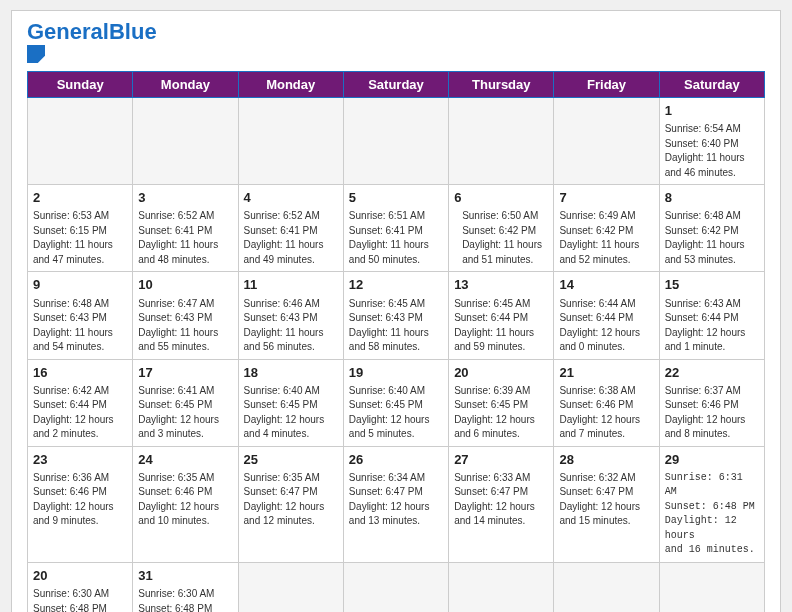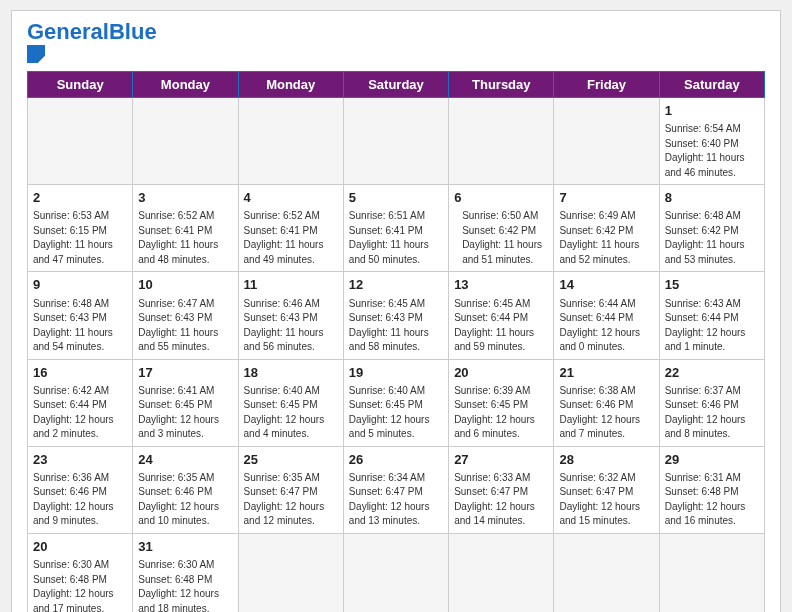--- a/index.html
+++ b/index.html
@@ -329,21 +329,21 @@
           </td>
           <td>
             <span class="day-number">28</span>
             <div class="day-info" style="white-space: pre-line;">Sunrise: 6:32 AM
 Sunset: 6:47 PM
 Daylight: 12 hours
 and 15 minutes.</div>
           </td>
           <td>
             <span class="day-number">29</span>
-            <div class="day-info" style="white-space: pre-line;">Sunrise: 6:31 AM
+            <div class="day-info" style="white-space: pre-line; font-family: Liberation Mono, monospace;">Sunrise: 6:31 AM
 Sunset: 6:48 PM
 Daylight: 12 hours
 and 16 minutes.</div>
           </td>
         </tr>
         <tr>
           <td>
             <span class="day-number">20</span>
             <div class="day-info" style="white-space: pre-line;">Sunrise: 6:30 AM
 Sunset: 6:48 PM

